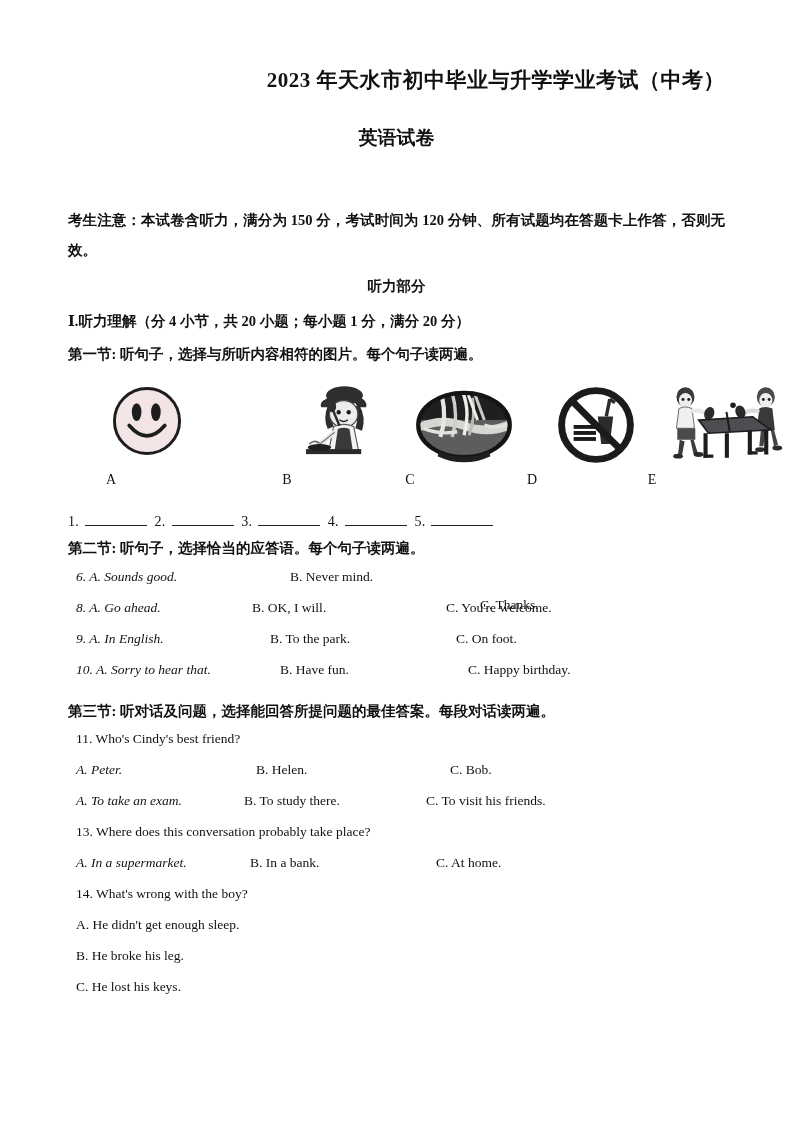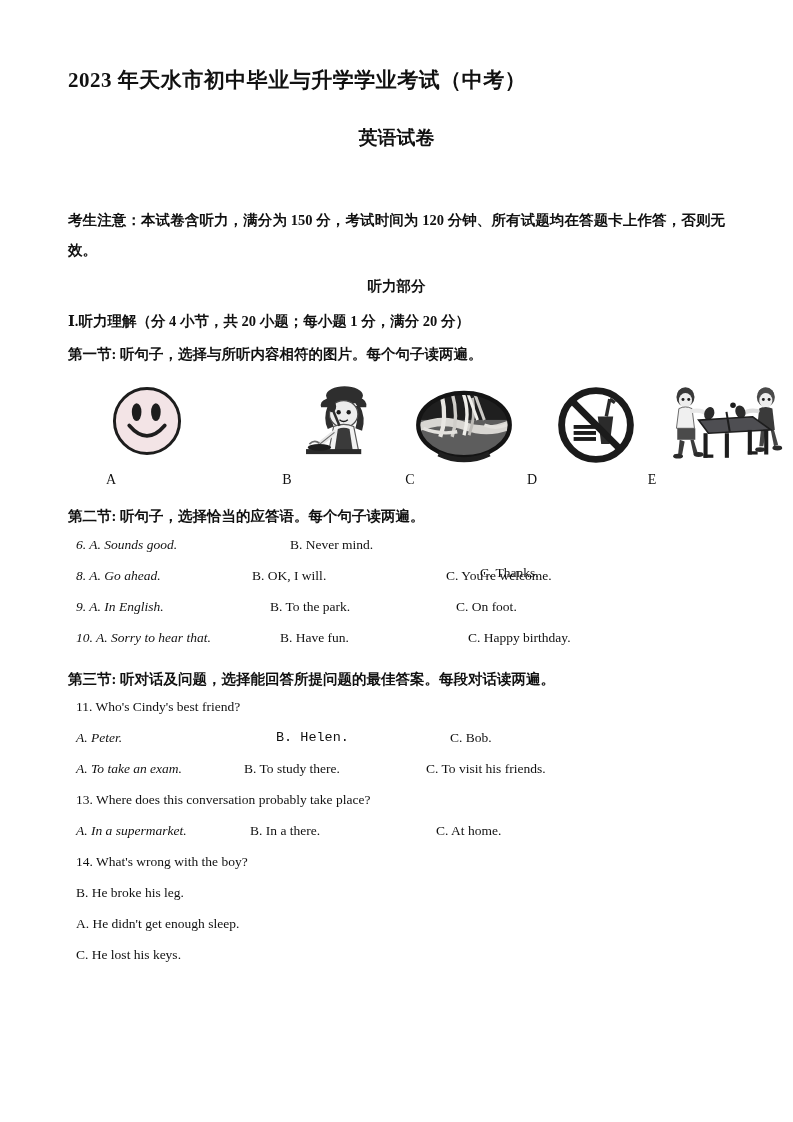--- a/index.html
+++ b/index.html
@@ -19,21 +19,21 @@
   .page {
     position: relative;
     width: 793px;
     height: 1122px;
     box-sizing: border-box;
     padding: 0 68px;
   }
 
   
   .doc-title {
-    text-align: left;
+    text-align: right;
     font-size: 21px;
     font-weight: bold;
     letter-spacing: 0.5px;
     margin: 0;
     padding-top: 66px;
     line-height: 1.4;
   }
   .doc-subtitle {
     text-align: center;
     font-size: 19px;
@@ -291,20 +291,27 @@
   </div>
 
   <div class="pic-labels">
     <span class="pic-label" style="left:28px;">A</span>
     <span class="pic-label" style="left:204px;">B</span>
     <span class="pic-label" style="left:327px;">C</span>
     <span class="pic-label" style="left:449px;">D</span>
     <span class="pic-label" style="left:569px;">E</span>
   </div>
 
+  <p class="blanks">
+    <span class="blank-item">1.</span><span class="blank-line"></span>
+    <span class="blank-item">2.</span><span class="blank-line"></span>
+    <span class="blank-item">3.</span><span class="blank-line"></span>
+    <span class="blank-item">4.</span><span class="blank-line"></span>
+    <span class="blank-item">5.</span><span class="blank-line"></span>
+  </p>
 
   <p class="sub-heading">第二节: 听句子，选择恰当的应答语。每个句子读两遍。</p>
 
   <div class="block-gap-sm"></div>
 
   <div class="q-opts">
     <span class="opt opt-a"><span>6.</span> <span>A. Sounds good.</span></span>
     <span class="opt" style="left:222px;">B. Never mind.</span>
     <span class="opt" style="left:412px;margin-top:28px;">C. Thanks.</span>
   </div>
@@ -330,45 +337,45 @@
 
   <p class="sub-heading">第三节: 听对话及问题，选择能回答所提问题的最佳答案。每段对话读两遍。</p>
 
   <div class="block-gap-sm"></div>
 
   <div class="q-line">
     <span class="q-stem">11. Who's Cindy's best friend?</span>
   </div>
   <div class="q-opts">
     <span class="opt opt-a">A. Peter.</span>
-    <span class="opt" style="left:208px;font-family:Liberation Mono, monospace;">B. Helen.</span>
+    <span class="opt" style="left:188px;">B. Helen.</span>
     <span class="opt" style="left:382px;">C. Bob.</span>
   </div>
 
   <div class="q-opts">
     <span class="opt opt-a">A. To take an exam.</span>
     <span class="opt" style="left:176px;">B. To study there.</span>
     <span class="opt" style="left:358px;">C. To visit his friends.</span>
   </div>
 
   <div class="q-line">
     <span class="q-stem">13. Where does this conversation probably take place?</span>
   </div>
   <div class="q-opts">
     <span class="opt opt-a">A. In a supermarket.</span>
-    <span class="opt" style="left:182px;">B. In a there.</span>
+    <span class="opt" style="left:182px;">B. In a bank.</span>
     <span class="opt" style="left:368px;">C. At home.</span>
   </div>
 
   <div class="q-line">
     <span class="q-stem">14. What's wrong with the boy?</span>
   </div>
   <div class="q-line">
+    <span class="q-stem">A. He didn't get enough sleep.</span>
+  </div>
+  <div class="q-line">
     <span class="q-stem">B. He broke his leg.</span>
   </div>
   <div class="q-line">
-    <span class="q-stem">A. He didn't get enough sleep.</span>
-  </div>
-  <div class="q-line">
     <span class="q-stem">C. He lost his keys.</span>
   </div>
 
 </div>
 
 </body></html>

